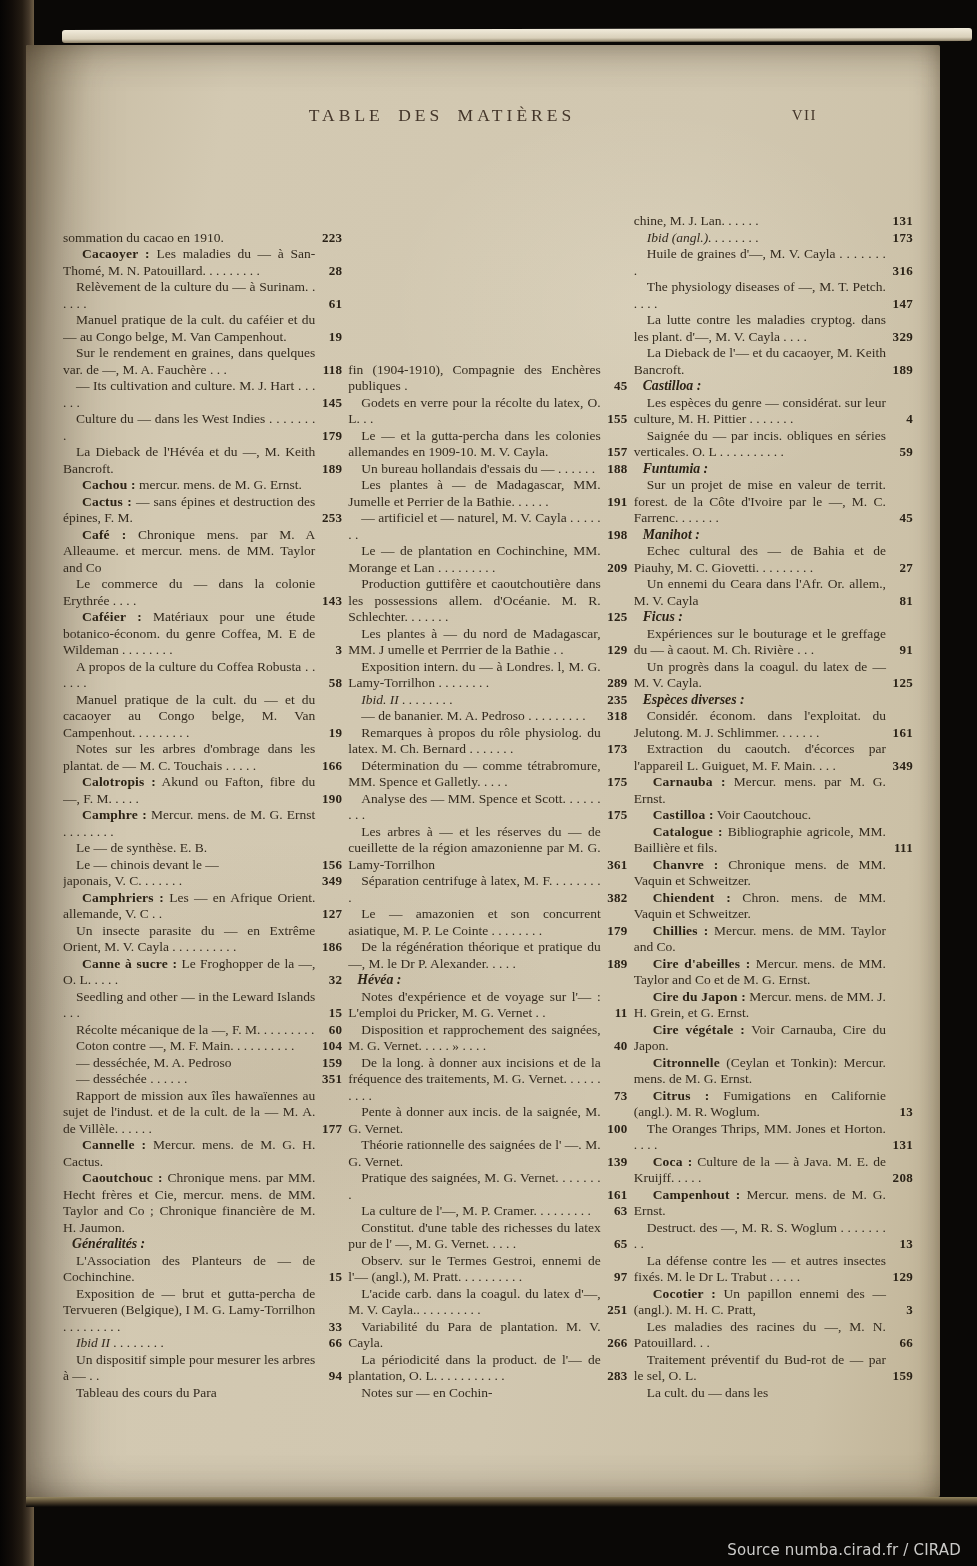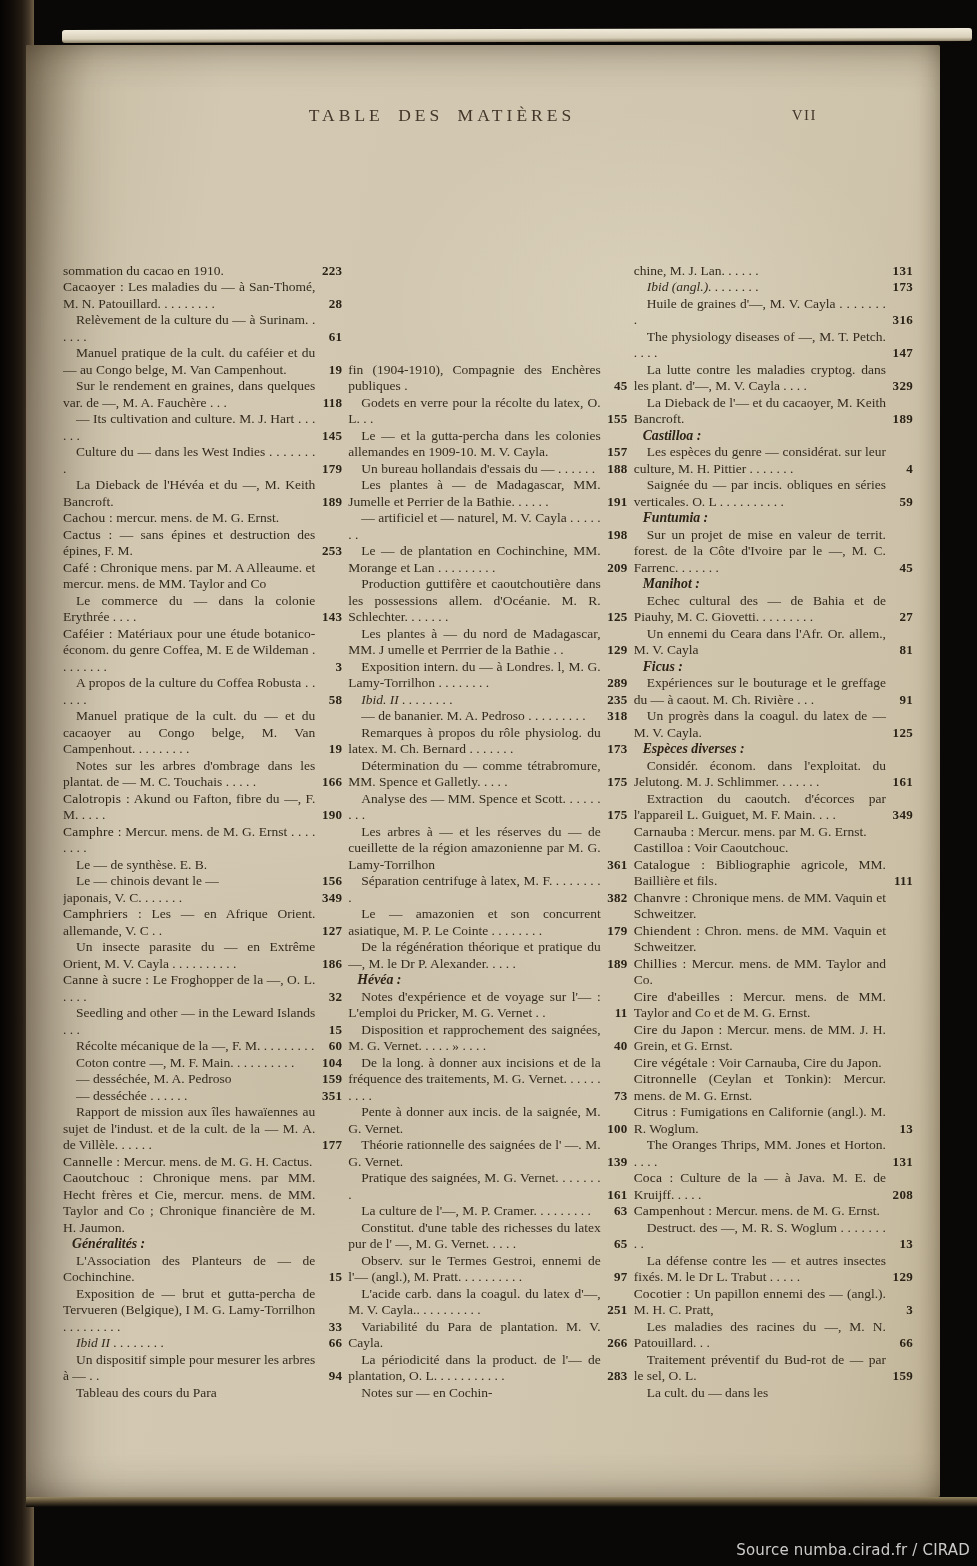--- a/index.html
+++ b/index.html
@@ -16,21 +16,21 @@
   }
   .spine{
     position:absolute;left:0;top:0;width:34px;height:100%;
     background:linear-gradient(90deg,#050403 0%,#120d09 35%,#241c13 65%,#44382a 85%,#6d5d45 100%);
   }
   .bottom-strip{
     position:absolute;left:26px;right:0;top:1497px;height:10px;
     background:linear-gradient(180deg,#93855f,#4a3e2b 55%,#0a0806);
   }
   .credit{
-    position:absolute;right:7px;bottom:7px;
+    position:absolute;right:16px;bottom:7px;
     color:#cccbc9;font:15px "DejaVu Sans","Liberation Sans",sans-serif;
     letter-spacing:.2px;
   }
   
   .page{
     position:absolute;left:26px;top:45px;width:914px;height:1452px;
     border-radius:2px;
     background:
       radial-gradient(ellipse 420px 320px at 68% 18%, rgba(255,250,232,.17), transparent 62%),
       radial-gradient(ellipse 520px 420px at 28% 72%, rgba(115,96,66,.10), transparent 60%),
@@ -59,21 +59,21 @@
     font-size:13.5px;line-height:16.5px;padding-right:27px;
     hyphens:auto;-webkit-hyphens:auto;
   }
   .entry .pg{
     position:absolute;right:0;bottom:0;
     font-weight:bold;color:#2a2217;font-size:13px;letter-spacing:.3px;
   }
   .entry.sub{text-indent:13px;}
   .entry.cont{text-indent:0;}
   .entry.main{text-indent:0;}
-  .entry .lead{font-weight:normal;letter-spacing:.2px;color:#2c2316;}
+  .entry .lead{font-weight:bold;letter-spacing:.2px;color:#2c2316;margin-left:19px;}
   .entry.section{
     font-weight:bold;font-style:italic;text-indent:9px;
     font-size:13.8px;padding-right:0;color:#2c2316;
   }
   .entry.i .txt{font-style:italic;}
 </style>
 </head>
 <body>
 
 <div class="spine"></div>

